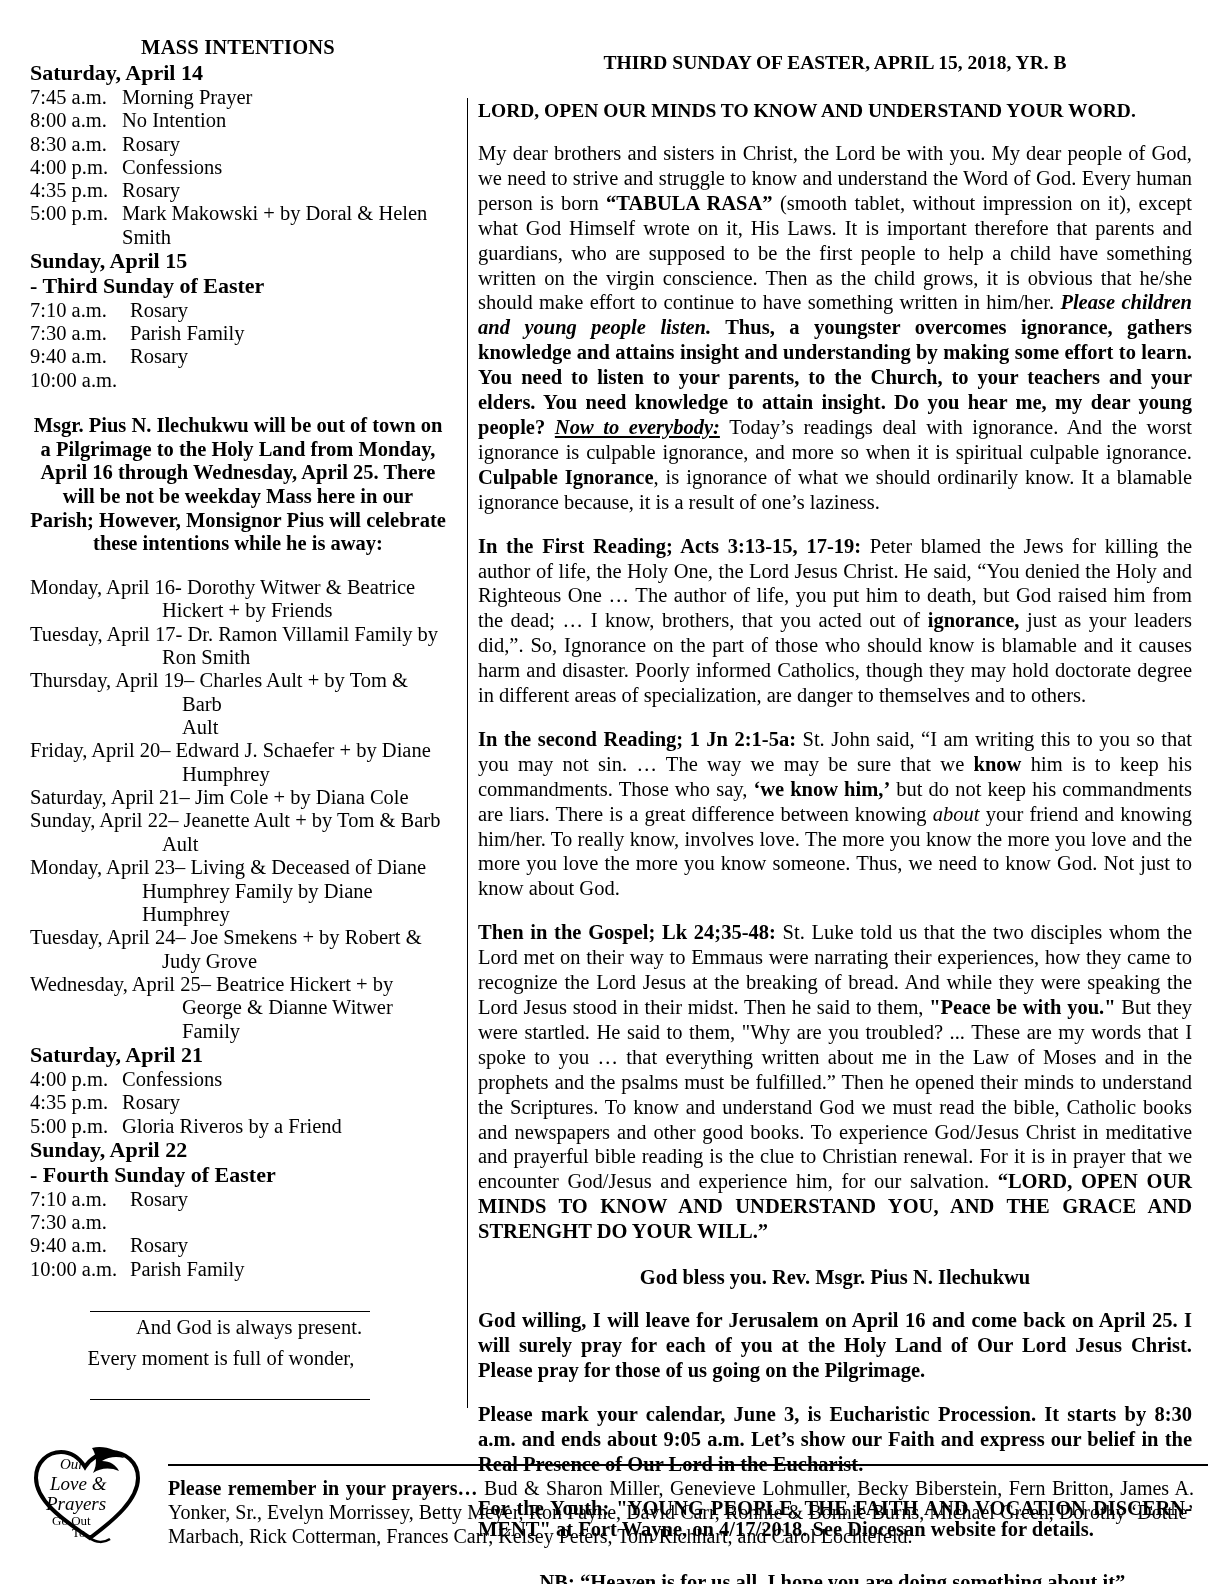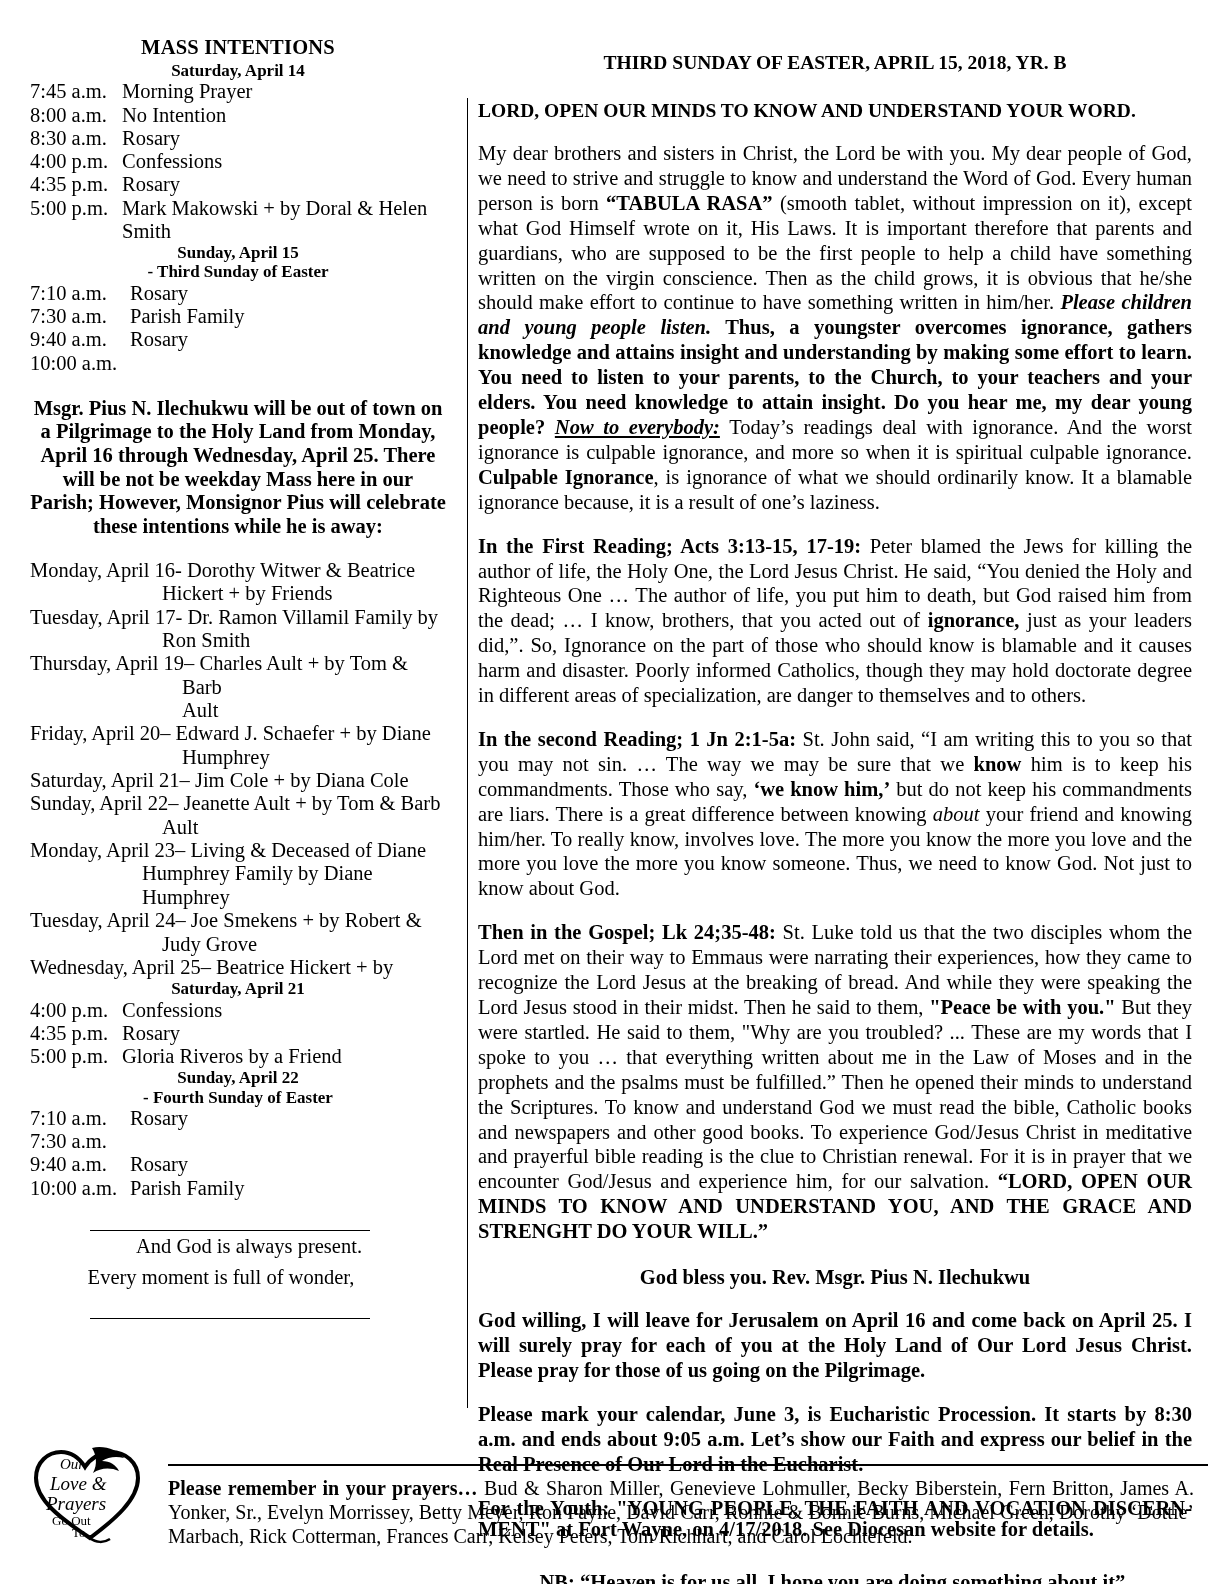--- a/index.html
+++ b/index.html
@@ -48,23 +48,22 @@
   
   .mass-title {
     text-align: center;
     font-weight: bold;
     font-size: 20.5px;
     letter-spacing: .2px;
     margin: 0 0 2px 0;
   }
   .day-head {
     font-weight: bold;
-    font-size: 17px;
+    font-size: 22px;
     line-height: 1.135;
-    text-align: center;
   }
   .sched-row {
     display: flex;
     font-size: 20.5px;
     line-height: 1.135;
   }
   .sched-time {
     flex: 0 0 auto;
     white-space: pre;
   }
@@ -261,21 +260,21 @@
 
     <div class="intent-list" id="weekday">
         <div class="intent intent-c1"><span>Monday, April 16- </span><span>Dorothy Witwer &amp; Beatrice</span><span class="cont">Hickert + by Friends</span></div>
         <div class="intent intent-c1"><span>Tuesday, April 17- </span><span>Dr. Ramon Villamil Family by</span><span class="cont">Ron Smith</span></div>
         <div class="intent intent-c2"><span>Thursday, April 19– </span><span>Charles Ault + by Tom &amp; Barb</span><span class="cont">Ault</span></div>
         <div class="intent intent-c2"><span>Friday, April 20– </span><span>Edward J. Schaefer + by Diane</span><span class="cont">Humphrey</span></div>
         <div class="intent intent-c2"><span>Saturday, April 21– </span><span>Jim Cole + by Diana Cole</span></div>
         <div class="intent intent-c1"><span>Sunday, April 22– </span><span>Jeanette Ault + by Tom &amp; Barb</span><span class="cont">Ault</span></div>
         <div class="intent intent-c3"><span>Monday, April 23– </span><span>Living &amp; Deceased of Diane</span><span class="cont">Humphrey Family by Diane Humphrey</span></div>
         <div class="intent intent-c1"><span>Tuesday, April 24– </span><span>Joe Smekens + by Robert &amp;</span><span class="cont">Judy Grove</span></div>
-        <div class="intent intent-c2"><span>Wednesday, April 25– </span><span>Beatrice Hickert + by</span></div>
+        <div class="intent intent-c2"><span>Wednesday, April 25– </span><span>Beatrice Hickert + by</span><span class="cont">George &amp; Dianne Witwer Family</span></div>
       </div>
 
     <div class="day-head">Saturday, April 21</div>
     <div id="sat21">
         <div class="sched-row w1">
           <span class="sched-time">4:00 p.m.</span>
           <span class="sched-desc">Confessions</span>
         </div>
         <div class="sched-row w1">
           <span class="sched-time">4:35 p.m.</span>

